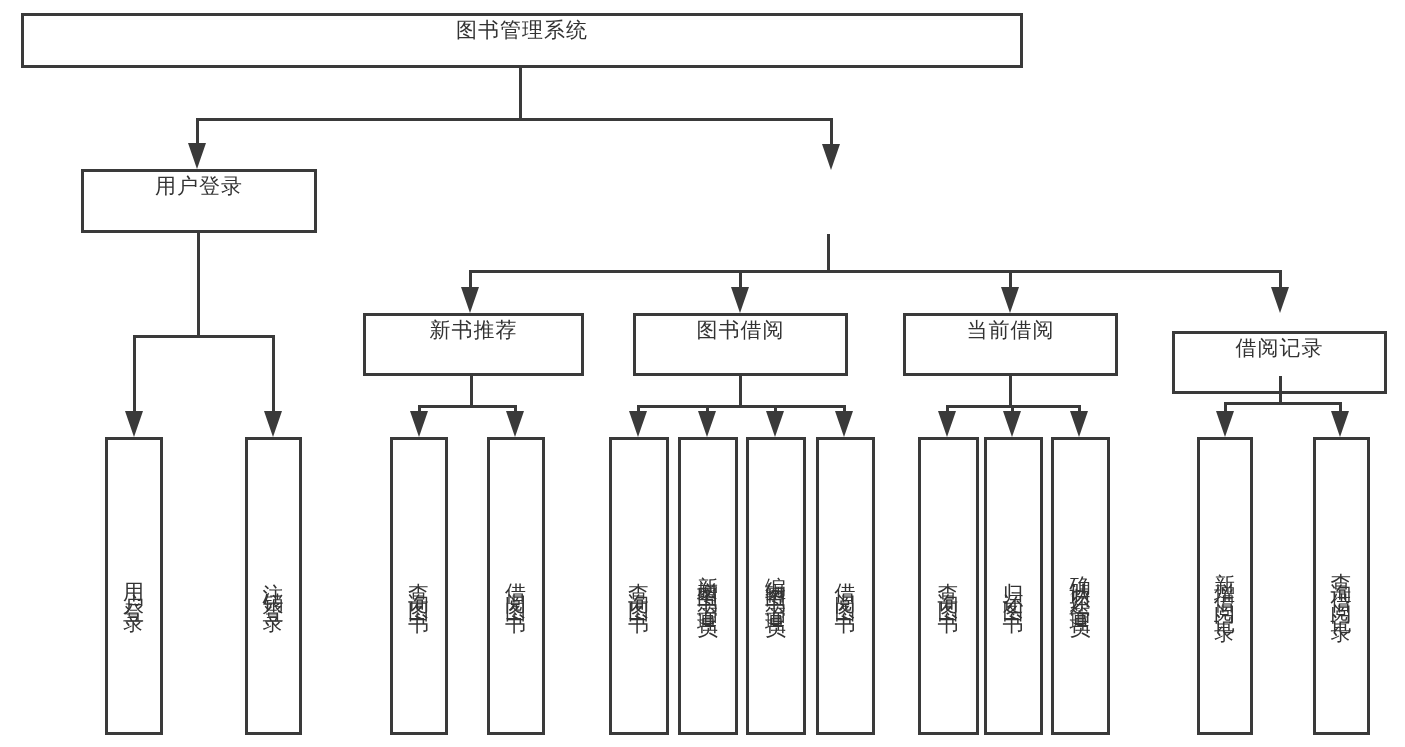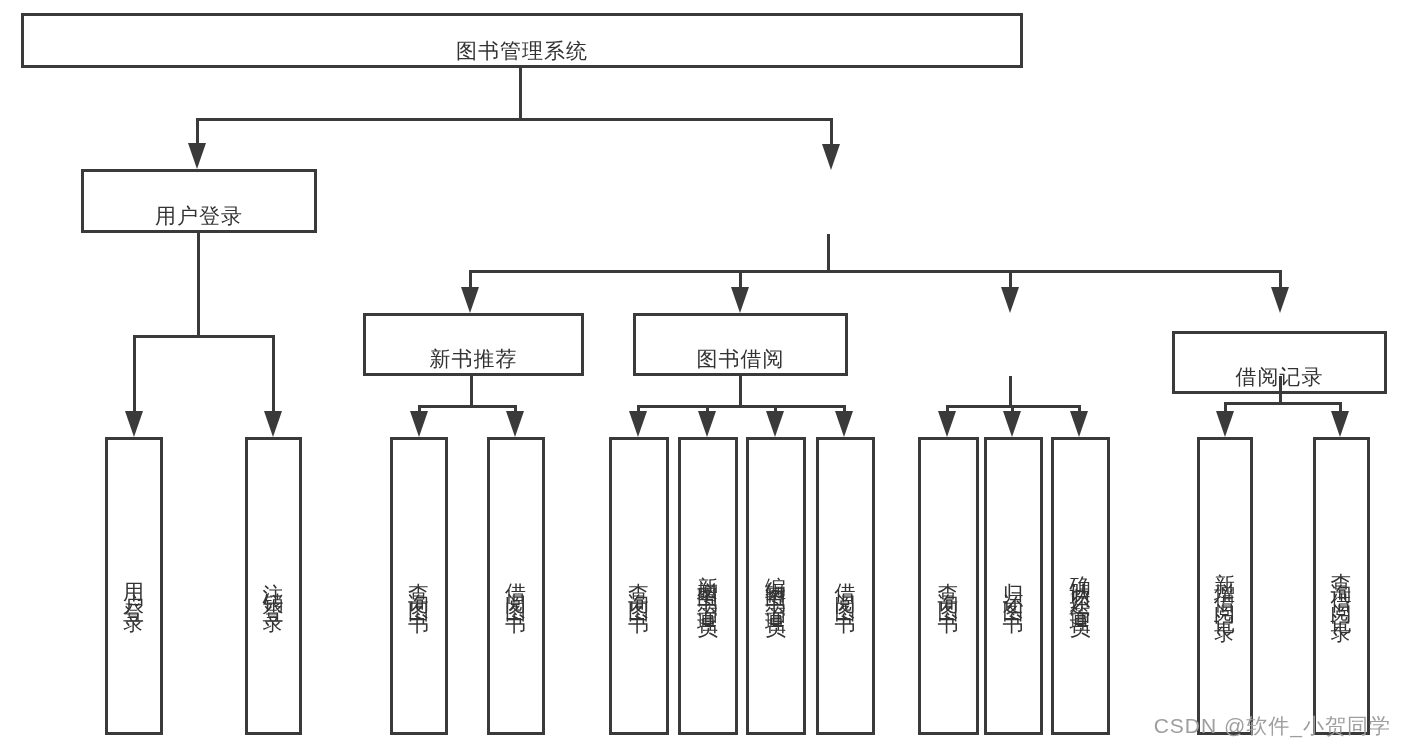--- a/index.html
+++ b/index.html
@@ -15,21 +15,21 @@
     background:var(--bg);
     overflow:hidden;
     font-family:"Liberation Sans","DejaVu Sans",sans-serif;
     color:var(--text);
   }
   .box{
     position:absolute;
     box-sizing:border-box;
     background:#fff;
     border:3px solid var(--line);
-    display:flex;align-items:flex-end;justify-content:center;
+    display:flex;align-items:flex-start;justify-content:center;
     font-size:21px;
     letter-spacing:1px;
     white-space:nowrap;
   }
   .vbox{
     position:absolute;
     box-sizing:border-box;
     background:#fff;
     border:3px solid var(--line);
     top:437px;height:298px;
@@ -100,20 +100,23 @@
   <div class="arrow" style="left:1001px;top:287px;"></div>
   <div class="vline" style="left:1279px;top:270px;height:22px;"></div>
   <div class="arrow" style="left:1271px;top:287px;"></div>
 
   <div class="box" style="left:363px;top:313px;width:221px;height:63px;">
     <span>新书推荐</span>
   </div>
   <div class="box" style="left:633px;top:313px;width:215px;height:63px;">
     <span>图书借阅</span>
   </div>
+  <div class="box" style="left:903px;top:313px;width:215px;height:63px;">
+    <span>当前借阅</span>
+  </div>
   <div class="box" style="left:1172px;top:313px;width:215px;height:63px;margin-top:18px;">
     <span>借阅记录</span>
   </div>
 
   <div class="vline" style="left:470px;top:376px;height:31px;"></div>
   <div class="hline" style="left:418px;top:405px;width:99px;"></div>
   <div class="vline" style="left:418px;top:405px;height:12px;"></div>
   <div class="arrow" style="left:410px;top:411px;"></div>
   <div class="vline" style="left:514px;top:405px;height:12px;"></div>
   <div class="arrow" style="left:506px;top:411px;"></div>
@@ -182,15 +185,14 @@
     <span class="vtext tight">确认归还（管理员）</span>
   </div>
 
   <div class="vbox" style="left:1197px;width:56px;">
     <span class="vtext">新增借阅记录</span>
   </div>
   <div class="vbox" style="left:1313px;width:57px;">
     <span class="vtext">查询借阅记录</span>
   </div>
 
-  <div class="watermark">CSDN @软件_小贺同学</div>
 
 </div>
 
 </body></html>

